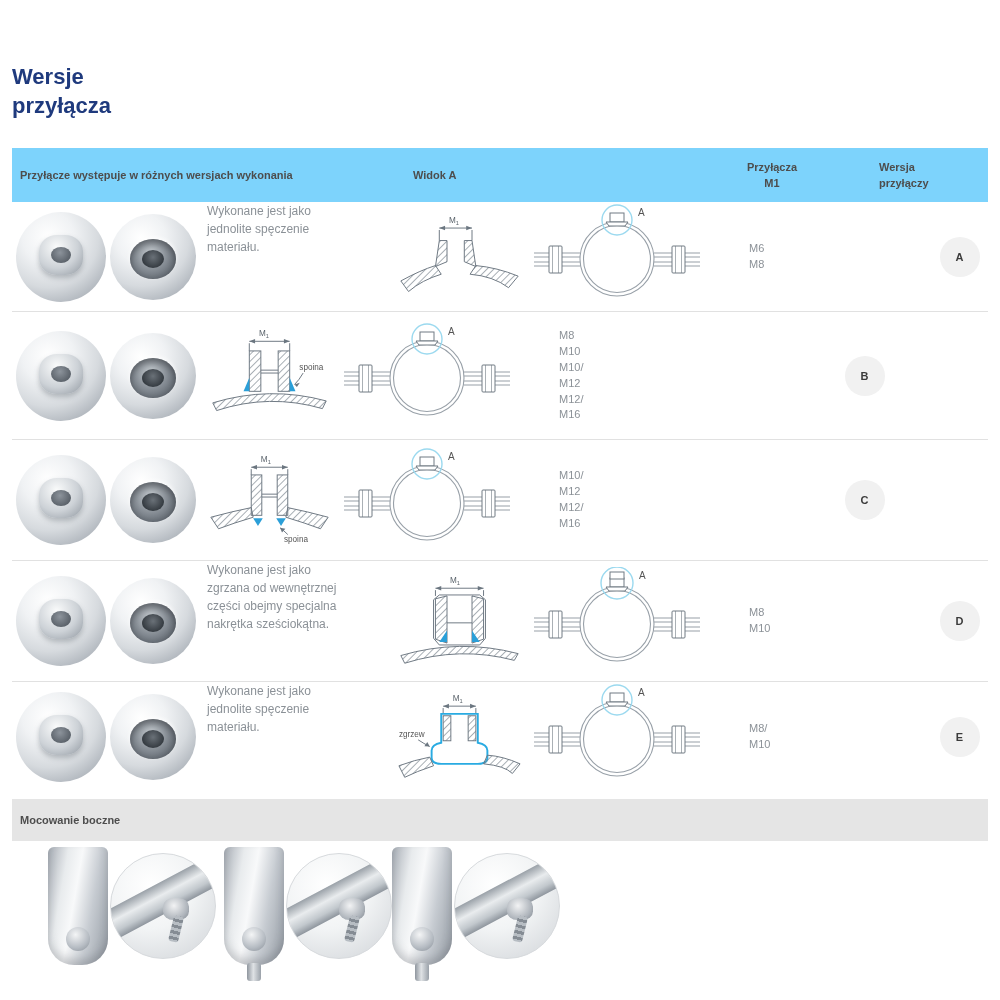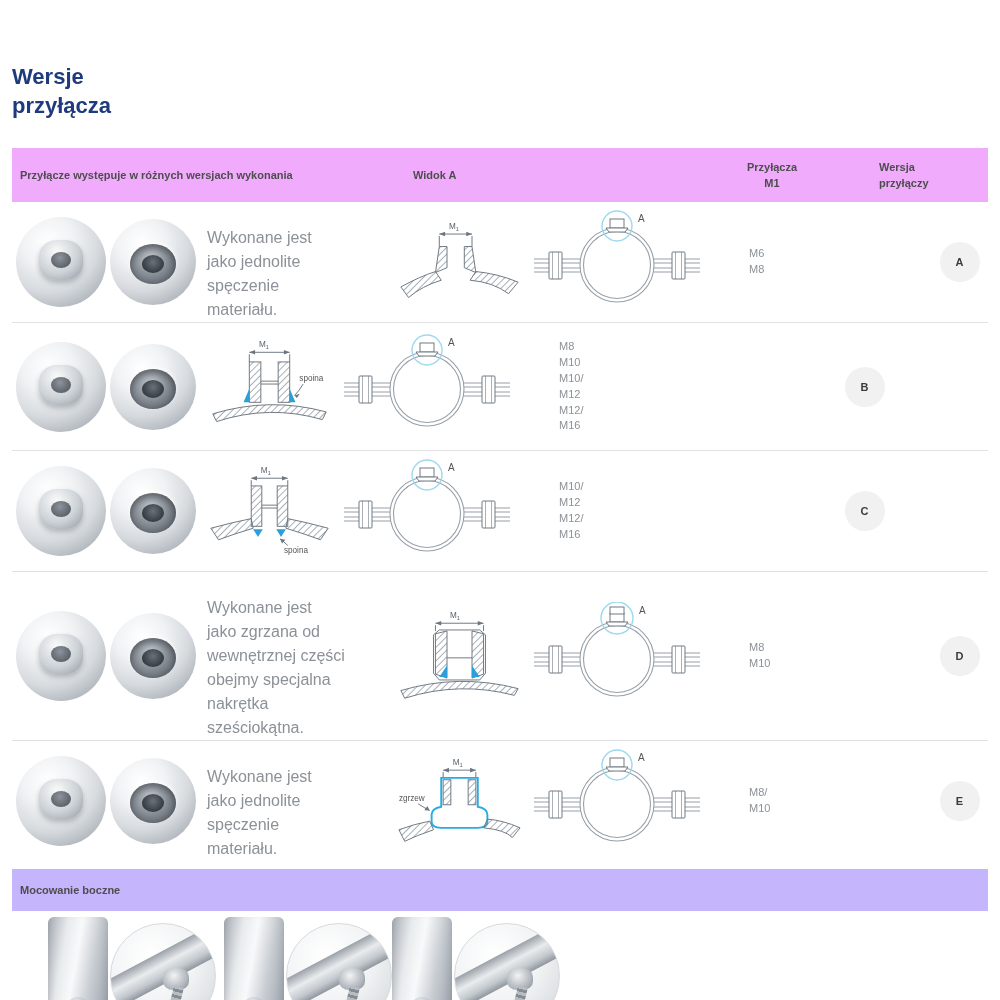--- a/index.html
+++ b/index.html
@@ -9,29 +9,29 @@
     --highlight-blue:#9bd9ef;
   }
   *{box-sizing:border-box;margin:0;padding:0}
   body{
     width:1000px;height:1000px;background:#fff;overflow:hidden;
     font-family:"Liberation Sans",sans-serif;color:#4d4d4d;
   }
   .wrap{padding:0 12px}
   .page-title{margin:62px 0 28px 0;font-size:22px;line-height:1.32;font-weight:bold;color:var(--title-navy)}
   
-  .thead{display:flex;background:#f0abfc;min-height:54px;align-items:center;font-size:11px;font-weight:bold;color:#4d4d4d}
+  .thead{display:flex;background:#7dd3fc;min-height:54px;align-items:center;font-size:11px;font-weight:bold;color:#4d4d4d}
   .h-exec{width:385px;padding-left:8px}
   .h-view{width:320px;padding-left:16px}
   .h-conn{width:110px;text-align:center;line-height:1.5}
   .h-ver{flex:1;text-align:left;line-height:1.5;padding-left:52px}
   .row{display:flex;align-items:center;border-bottom:1px solid #e1e1e1}
   .row.last{border-bottom:none}
   .c-photos{width:195px;display:flex;align-items:center;gap:4px;padding-left:4px}
-  .c-desc{width:190px;align-self:flex-start;padding-top:24px;font-size:16px;line-height:1.5;color:#8b9197}
+  .c-desc{width:190px;align-self:flex-start;font-size:12px;line-height:1.5;color:#8b9197}
   .c-desc .txt{max-width:138px}
   .c-xsec{width:125px}
   .c-clamp{width:195px}
   .c-m{width:130px;margin-left:32px;font-size:11px;line-height:1.45;color:#8b9197}
   .c-ver{flex:1;display:flex;justify-content:center;padding-left:52px}
   .badge{width:40px;height:40px;border-radius:50%;background:#f1f1f1;display:flex;align-items:center;justify-content:center;
          font-size:11px;font-weight:bold;color:#3b3b3b}
   
   .photo{border-radius:50%;position:relative;flex:0 0 auto;
     background:radial-gradient(circle at 36% 28%,#ffffff 0%,#f0f2f4 30%,#d6dade 58%,#aeb4bb 82%,#9299a1 100%);}
@@ -48,21 +48,21 @@
   .ph-hole::after{content:"";position:absolute;left:50%;top:50%;width:22px;height:18px;transform:translate(-50%,-50%);
     border-radius:50%;background:radial-gradient(circle at 50% 40%,#6a7178,#32383e 75%);}
   
   .t-dim{font-family:"Liberation Sans",sans-serif;font-size:8.5px;fill:#5a636b}
   .t-lab{font-family:"Liberation Sans",sans-serif;font-size:10px;fill:#555}
   .t-weld{font-family:"Liberation Sans",sans-serif;font-size:8.5px;fill:#555}
   .ln{stroke:#6b7680;fill:none;stroke-width:1}
   .hat{fill:url(#hatch);stroke:#6b7680;stroke-width:1}
   .weld{fill:var(--weld-blue);stroke:none}
   
-  .band{margin-top:8px;background:#c4b5fd;min-height:42px;display:flex;align-items:center;
+  .band{margin-top:8px;background:#e5e5e5;min-height:42px;display:flex;align-items:center;
         font-size:11px;font-weight:bold;color:#4d4d4d;padding-left:8px}
   
   .bottom{position:relative;height:180px;margin-top:4px}
   .pair{position:absolute;top:2px;width:170px;height:150px}
   .p1{left:36px}.p2{left:212px}.p3{left:380px}
   .strap{position:absolute;left:0;top:0;width:60px;height:118px;border-radius:6px 6px 26px 26px;
     background:linear-gradient(100deg,#a7adb5 0%,#e8ebed 26%,#f8f9fa 44%,#c6cbd1 68%,#959ca4 100%);
     box-shadow:inset 0 -6px 8px rgba(70,76,84,.25)}
   .s-bolt{position:absolute;left:50%;bottom:14px;width:24px;height:24px;transform:translateX(-50%);border-radius:50%;
     background:radial-gradient(circle at 40% 32%,#f4f5f6,#b6bcc3 60%,#868d95)}

